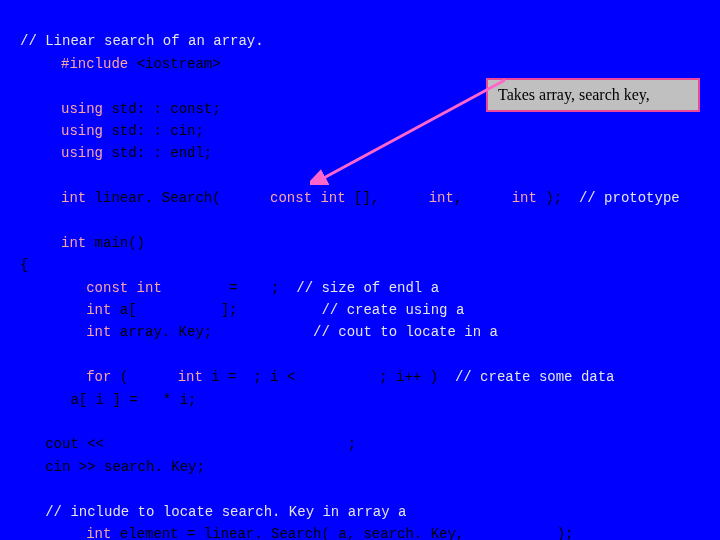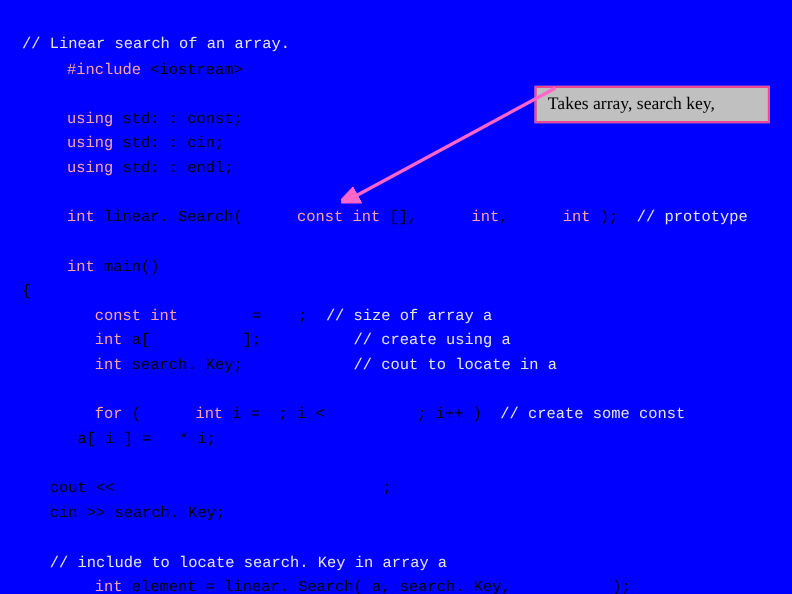--- a/index.html
+++ b/index.html
@@ -51,25 +51,25 @@
 <span class="kw2">#include </span><span>&lt;iostream&gt;</span>
 
 <span class="kw2">using </span><span>std: : const;</span>
 <span class="kw2">using </span><span>std: : cin;</span>
 <span class="kw2">using </span><span>std: : endl;</span>
 
 <span class="kw2">int </span><span>linear. Search( </span><span class="kw2">const int </span><span>[], </span><span class="kw2">int</span><span>, </span><span class="kw2">int </span><span>);  </span><span class="comment">// prototype</span>
 
 <span class="kw2">int </span><span>main()</span>
 <span>{</span>
-<span class="kw2">   const int        </span><span>=    ;  </span><span class="comment">// size of array a</span>
+<span class="kw2">   const int        </span><span>=    ;  </span><span class="comment">// size of endl a</span>
 <span class="kw2">   int </span><span>a[          ];          </span><span class="comment">// create using a</span>
-<span class="kw2">   int </span><span>search. Key;            </span><span class="comment">// cout to locate in a</span>
+<span class="kw2">   int </span><span>array. Key;            </span><span class="comment">// cout to locate in a</span>
 
-<span class="kw2">   for </span><span>( </span><span class="kw2">int </span><span>i =  ; i &lt;          ; i++ )  </span><span class="comment">// create some const</span>
+<span class="kw2">   for </span><span>( </span><span class="kw2">int </span><span>i =  ; i &lt;          ; i++ )  </span><span class="comment">// create some data</span>
 <span>      a[ i ] =   * i;</span>
 
 <span>   cout &lt;&lt;                             ;</span>
 <span>   cin &gt;&gt; search. Key;</span>
 
 <span class="comment">   // include to locate search. Key in array a</span>
 <span class="kw2">   int </span><span>element = linear. Search( a, search. Key,           );</span>
 </div>
 
 <div class="callout">

